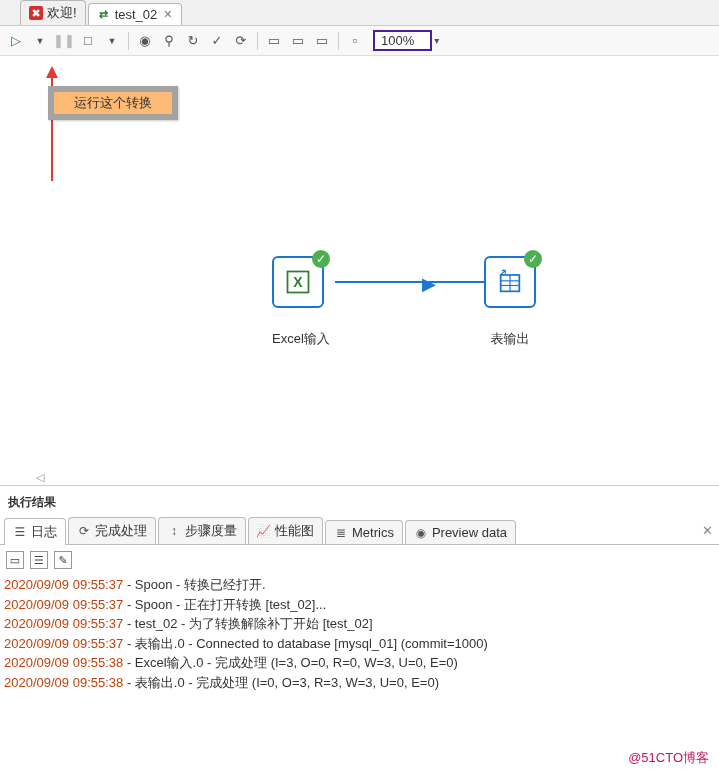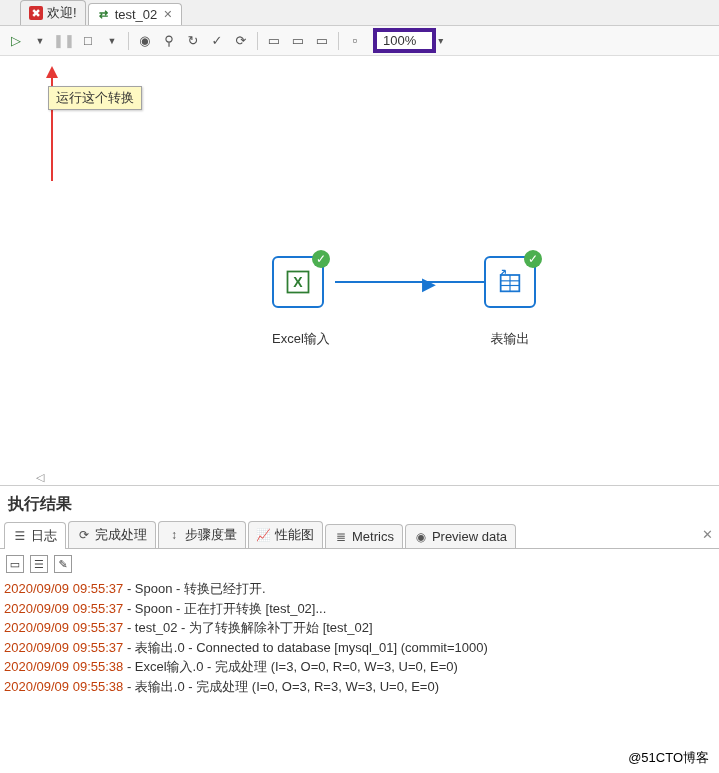--- a/index.html
+++ b/index.html
@@ -10,53 +10,53 @@
 .tab.inactive { background: #f0f0f0; }
 .tab-close { font-size: 11px; color: #777; margin-left: 2px; }
 .tab-icon { width: 14px; height: 14px; display: inline-flex; align-items: center; justify-content: center; font-size: 11px; }
 .tab-icon.red { background:#d32f2f; color:#fff; border-radius:2px; }
 .tab-icon.green { color:#2e7d32; font-weight:bold; }
 
 .toolbar { display: flex; align-items: center; height: 30px; background: #f8f8f8; border-bottom: 1px solid #ddd; padding: 0 4px; gap: 0; }
 .tbtn { width: 22px; height: 22px; display: inline-flex; align-items: center; justify-content: center; color: #555; cursor: pointer; margin: 0 1px; }
 .sep { width: 1px; height: 18px; background: #ccc; margin: 0 4px; }
 .zoom { margin-left: 6px; display: flex; align-items: center; gap: 2px; }
-.zoom-select { border: 4px solid #4c1d95; background: #fff; padding: 1px 16px 1px 6px; font-size: 13px; position: relative; }
+.zoom-select { border: 2px solid #4c1d95; background: #fff; padding: 1px 16px 1px 6px; font-size: 13px; position: relative; }
 .zoom-caret { color:#555; font-size:10px; }
 
 .canvas-area { position: relative; height: 430px; background: #fff; border-bottom: 1px solid #ccc; }
-.tooltip { position: absolute; left: 48px; top: 30px; background: #fef9c3; border: 1px solid #a3a3a3; padding: 2px 7px; font-size: 13px; box-shadow: 1px 1px 2px rgba(0,0,0,0.2); }
+.tooltip { position: absolute; left: 48px; top: 30px; background: #fdba74; border: 6px solid #a3a3a3; padding: 2px 20px; font-size: 13px; box-shadow: 1px 1px 2px rgba(0,0,0,0.2); }
 .arrow-red { position: absolute; left: 42px; top: 10px; width: 20px; height: 120px; }
 
 .step { position: absolute; text-align: center; }
 .step-icon { width: 52px; height: 52px; border: 2px solid #1976d2; border-radius: 6px; background: #fff; display: flex; align-items: center; justify-content: center; position: relative; }
 .step-badge { position: absolute; top: -8px; right: -8px; width: 18px; height: 18px; border-radius: 50%; background: #4caf50; color: #fff; display: flex; align-items: center; justify-content: center; font-size: 12px; }
 .step-label { margin-top: 22px; font-size: 13px; }
 .hop { position: absolute; top: 225px; left: 335px; width: 160px; height: 2px; background: #1976d2; }
 .hop-arrow { position: absolute; left: 422px; top: 217px; color: #1976d2; font-size: 18px; }
 
 .scroll-h { position: absolute; bottom: 2px; left: 36px; width: 12px; height: 12px; color:#888; font-size:11px; }
 
 .results-title { padding: 8px 8px 6px; background: #fff; }
-.results-title h3 { font-size: 16px; font-weight: bold; }
+.results-title h3 { font-size: 12px; font-weight: bold; }
 
 .result-tabs { display: flex; align-items: flex-end; border-bottom: 1px solid #bbb; padding-left: 4px; background: #fff; }
 .rtab { display: flex; align-items: center; gap: 4px; padding: 4px 8px; border: 1px solid #bbb; border-bottom: none; border-radius: 4px 4px 0 0; margin-right: 2px; background: #f5f5f5; font-size: 13px; cursor: pointer; }
 .rtab.active { background: #fff; position: relative; top: 1px; }
 .rtab-icon { width: 14px; height: 14px; display:inline-flex; align-items:center; justify-content:center; font-size:12px; color:#555; }
 
 .close-panel { position:absolute; right:6px; margin-top:-22px; color:#888; cursor:pointer; font-size:13px; }
 
 .log-area { padding: 4px; background: #fff; }
 .log-controls { display:flex; gap:6px; padding:2px 0 6px 2px; }
 .log-cbtn { width:18px; height:18px; border:1px solid #999; display:inline-flex; align-items:center; justify-content:center; font-size:11px; color:#444; background:#fff; cursor:pointer; }
 .log-line { font-size: 13px; line-height: 1.5; white-space: nowrap; }
 .ts { color: #c2410c; }
 
-.watermark { position:absolute; right:10px; bottom:6px; color:#000000; font-size:13px; }
+.watermark { position:absolute; right:10px; bottom:6px; color:#be185d; font-size:13px; }
 </style>
 </head>
 <body>
 
 <div class="tabs-bar">
   <div class="tab inactive">
     <span class="tab-icon red">✖</span>
     <span>欢迎!</span>
   </div>
   <div class="tab">

